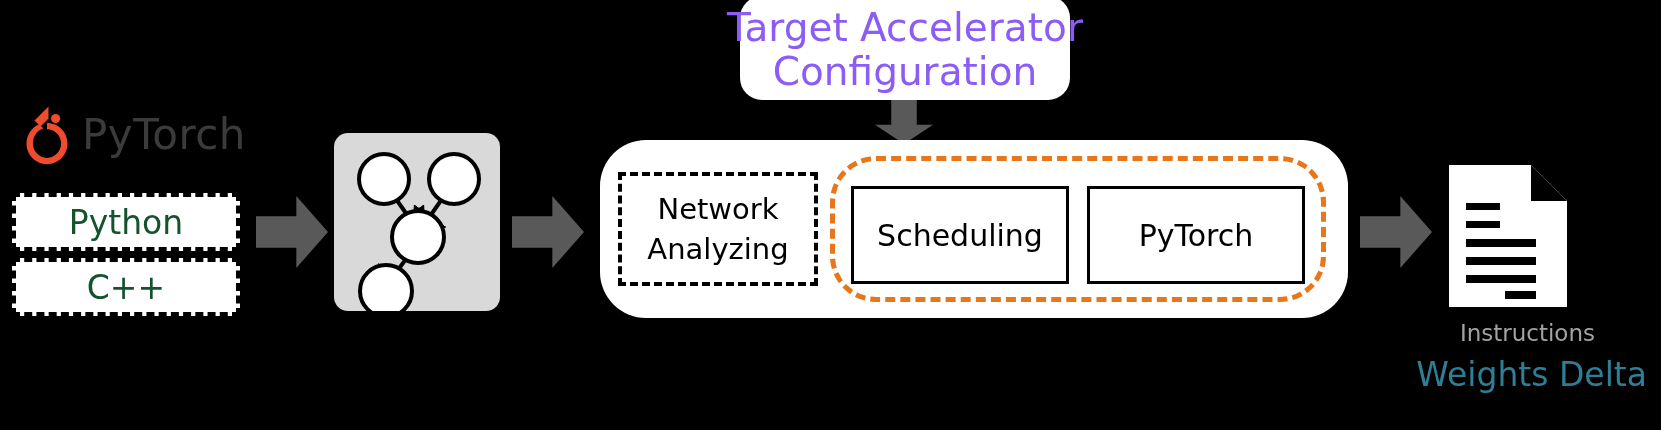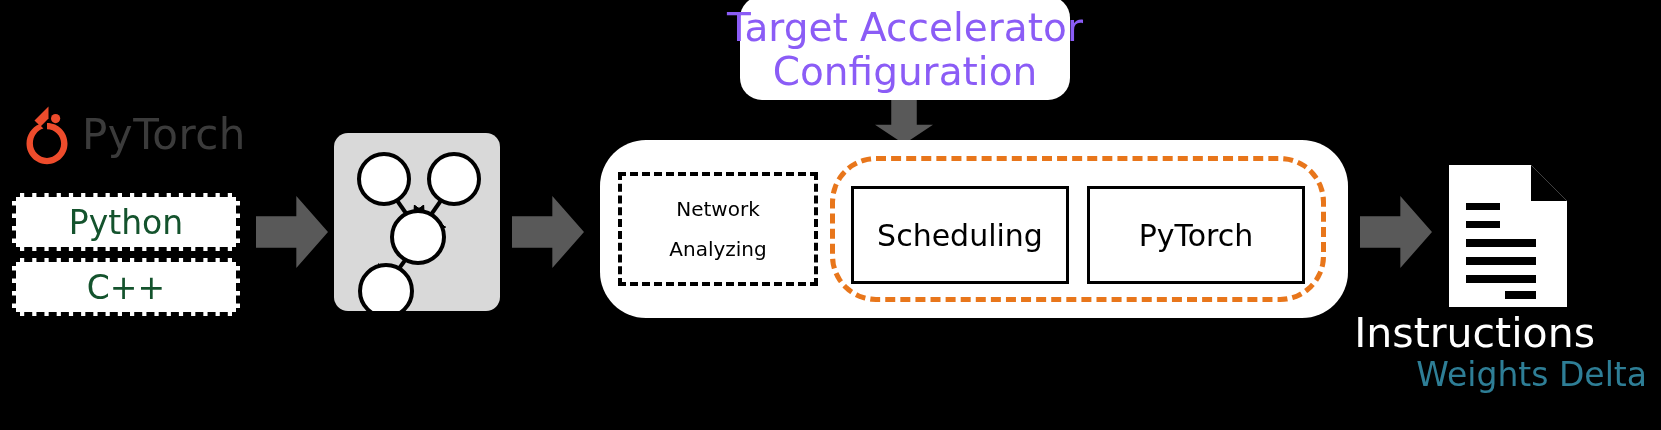--- a/index.html
+++ b/index.html
@@ -74,21 +74,21 @@
     background:#ffffff;border-radius:46px;
   }
 
   #network-analyzing{
     position:absolute;left:18px;top:32px;width:200px;height:114px;
     border:4px dashed #000;box-sizing:border-box;
     display:flex;flex-direction:column;
     align-items:center;justify-content:center;
   }
   #network-analyzing .line{
-    font-size:20px;color:#000;line-height:40px;
+    font-size:29px;color:#000;line-height:40px;
     font-family:"DejaVu Sans",sans-serif;white-space:nowrap;
   }
 
   #orange-group{
     position:absolute;left:230px;top:16px;width:496px;height:146px;
     border:5px dashed #E8761B;border-radius:46px;box-sizing:border-box;
     display:flex;align-items:center;justify-content:space-between;
     padding:0 16px;
   }
   .stage-box{
@@ -100,21 +100,21 @@
   }
 
   
   #doc-icon{left:1449px;top:165px;width:118px;height:142px;}
 
   #output-labels{
     left:1280px;top:312px;width:375px;
     display:flex;flex-direction:column;align-items:flex-end;
   }
   #label-instructions{
-    font-size:41px;color:#ffffff;line-height:42px;
+    font-size:23px;color:#a3a3a3;line-height:42px;
     font-family:"DejaVu Sans",sans-serif;white-space:nowrap;
     padding-right:60px;
   }
   #label-weights-delta{
     font-size:33px;color:#2E7E96;line-height:42px;
     font-family:"DejaVu Sans",sans-serif;white-space:nowrap;
     padding-right:8px;
   }
 </style>
 </head>

